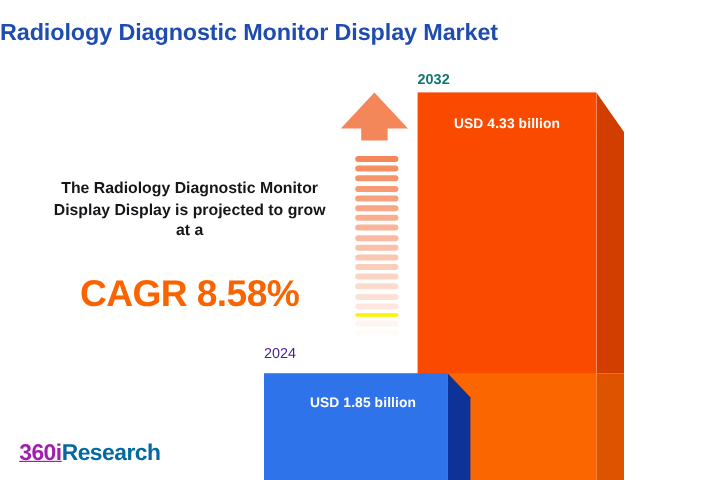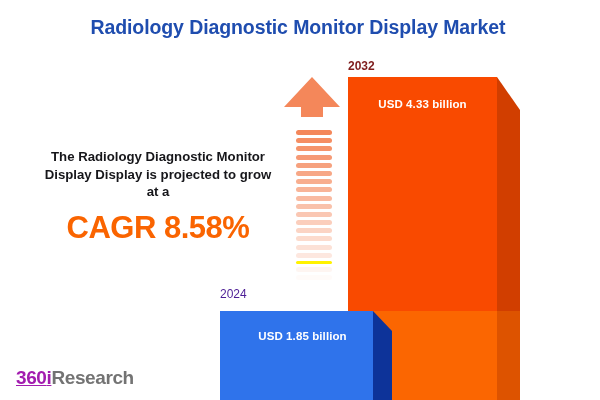--- a/index.html
+++ b/index.html
@@ -20,21 +20,21 @@
     background: #ffffff;
     overflow: hidden;
   }
 
   
   #chart-title {
     position: absolute;
     left: 0;
     top: 16px;
     width: 596px;
-    text-align: center;
+    text-align: left;
     font-size: 19.5px;
     font-weight: bold;
     color: #1F4DAF;
     letter-spacing: -0.1px;
     white-space: nowrap;
   }
 
   
   #desc-block {
     position: absolute;
@@ -44,21 +44,21 @@
     text-align: right;
   }
   #desc-text {
     font-size: 13.2px;
     font-weight: bold;
     color: #16161a;
     line-height: 17.5px;
     text-align: center;
   }
   #cagr-value {
-    margin-top: 9px;
+    margin-top: 26px;
     font-size: 31px;
     font-weight: bold;
     color: #FA6400;
     line-height: 36px;
     text-align: center;
     letter-spacing: -0.5px;
   }
 
   
   #growth-arrow {
@@ -120,21 +120,21 @@
     font-weight: bold;
     color: #ffffff;
     letter-spacing: 0.1px;
   }
   #bar-2032-year {
     position: absolute;
     left: 348px;
     top: 59px;
     font-size: 12px;
     font-weight: bold;
-    color: #7f1d1d;
+    color: #0f766e;
   }
 
   
   #bar-2024 { left: 220px; top: 311px; }
   #bar-2024-front {
     position: absolute;
     left: 0;
     top: 0;
     width: 153px;
     height: 89px;
@@ -164,21 +164,21 @@
   #brand-logo {
     position: absolute;
     left: 16px;
     top: 367px;
     font-size: 19px;
     font-weight: bold;
     letter-spacing: -0.4px;
     white-space: nowrap;
   }
   .logo-orange { color: #a21caf; text-decoration: underline; }
-  .logo-blue { color: #737373; }
+  .logo-blue { color: #0369a1; }
 </style>
 </head>
 <body>
 
 <div id="canvas">
 
   <div id="chart-title">Radiology Diagnostic Monitor Display Market</div>
 
   <div id="desc-block">
     <div id="desc-text">

